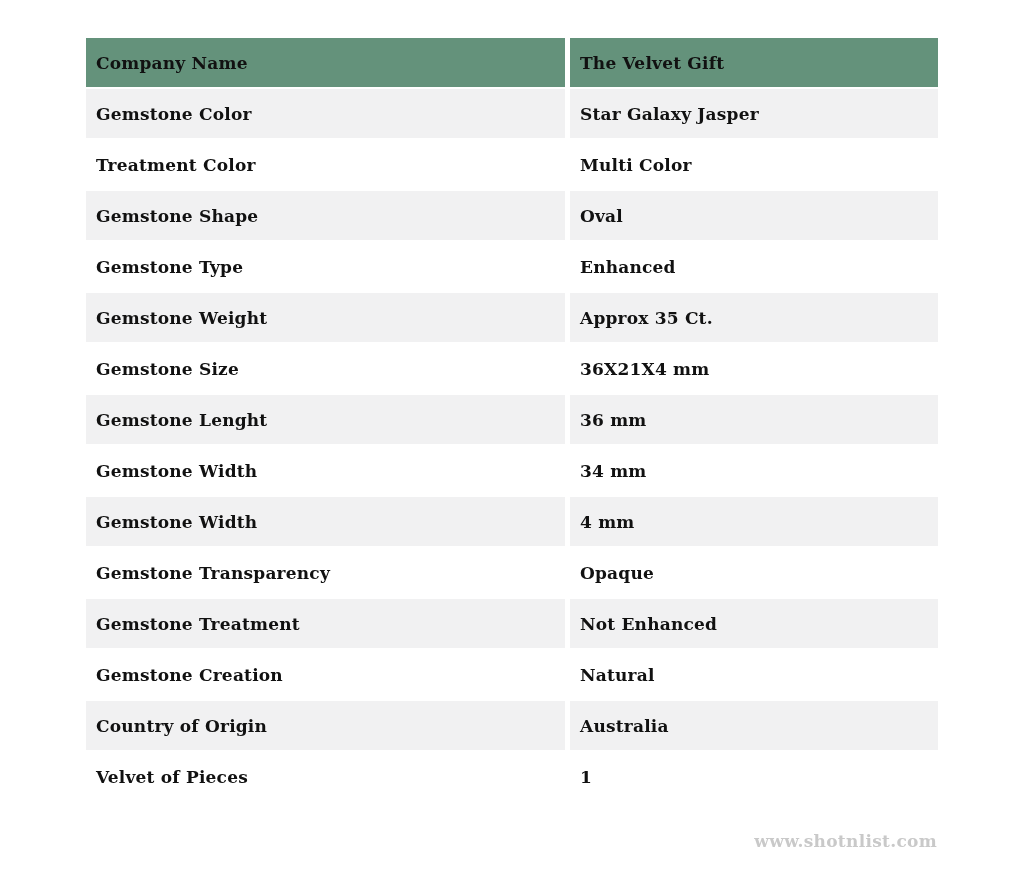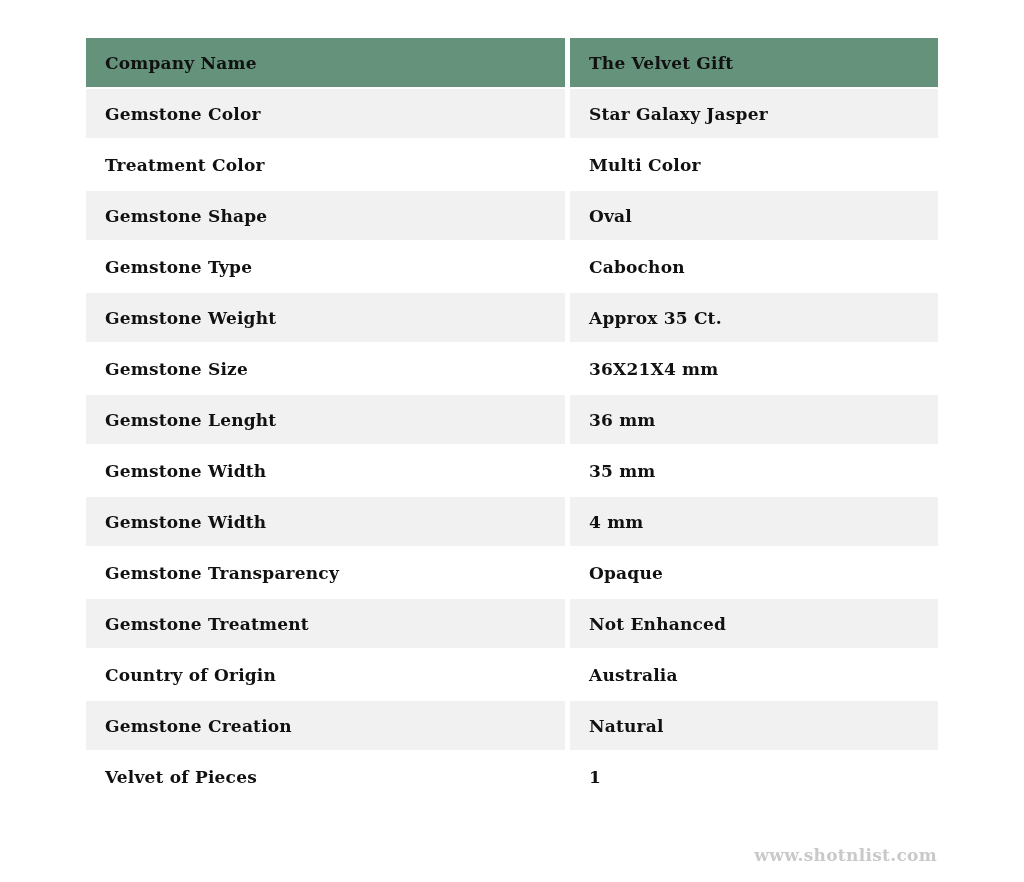--- a/index.html
+++ b/index.html
@@ -18,21 +18,21 @@
   table.spec-table {
     position: absolute;
     left: 81px;
     top: 36px;
     border-collapse: separate;
     border-spacing: 5px 2px;
     table-layout: fixed;
   }
   table.spec-table td, table.spec-table th {
     height: 49px;
-    padding: 0 10px 0 19px;
+    padding: 0 10px 0 10px;
     vertical-align: middle;
     text-align: left;
     font-size: 17px;
     font-weight: bold;
     color: #111111;
     letter-spacing: 0.2px;
     white-space: nowrap;
     overflow: hidden;
   }
   table.spec-table col.c-label { width: 479px; }
@@ -47,21 +47,20 @@
     background: #ffffff;
   }
   .watermark {
     position: absolute;
     right: 87px;
     top: 831px;
     font-size: 17px;
     font-weight: bold;
     color: #c9c9c9;
     letter-spacing: 0.3px;
-    margin-top: 14px;
   }
 </style>
 </head>
 <body>
 
 <div class="page">
 
   <table class="spec-table">
     <colgroup>
       <col class="c-label">
@@ -81,57 +80,57 @@
       <tr>
         <td>Treatment Color</td>
         <td>Multi Color</td>
       </tr>
       <tr>
         <td>Gemstone Shape</td>
         <td>Oval</td>
       </tr>
       <tr>
         <td>Gemstone Type</td>
-        <td>Cabochon</td>
+        <td>Enhanced</td>
       </tr>
       <tr>
         <td>Gemstone Weight</td>
         <td>Approx 35 Ct.</td>
       </tr>
       <tr>
         <td>Gemstone Size</td>
         <td>36X21X4 mm</td>
       </tr>
       <tr>
         <td>Gemstone Lenght</td>
         <td>36 mm</td>
       </tr>
       <tr>
         <td>Gemstone Width</td>
-        <td>35 mm</td>
+        <td>34 mm</td>
       </tr>
       <tr>
         <td>Gemstone Width</td>
         <td>4 mm</td>
       </tr>
       <tr>
         <td>Gemstone Transparency</td>
         <td>Opaque</td>
       </tr>
       <tr>
         <td>Gemstone Treatment</td>
         <td>Not Enhanced</td>
       </tr>
       <tr>
+        <td>Gemstone Creation</td>
+        <td>Natural</td>
+      </tr>
+      <tr>
         <td>Country of Origin</td>
         <td>Australia</td>
-      </tr>
-      <tr>
-        <td>Gemstone Creation</td>
-        <td>Natural</td>
       </tr>
       <tr>
         <td>Velvet of Pieces</td>
         <td>1</td>
       </tr>
     </tbody>
   </table>
 
   <div class="watermark">www.shotnlist.com</div>
 

